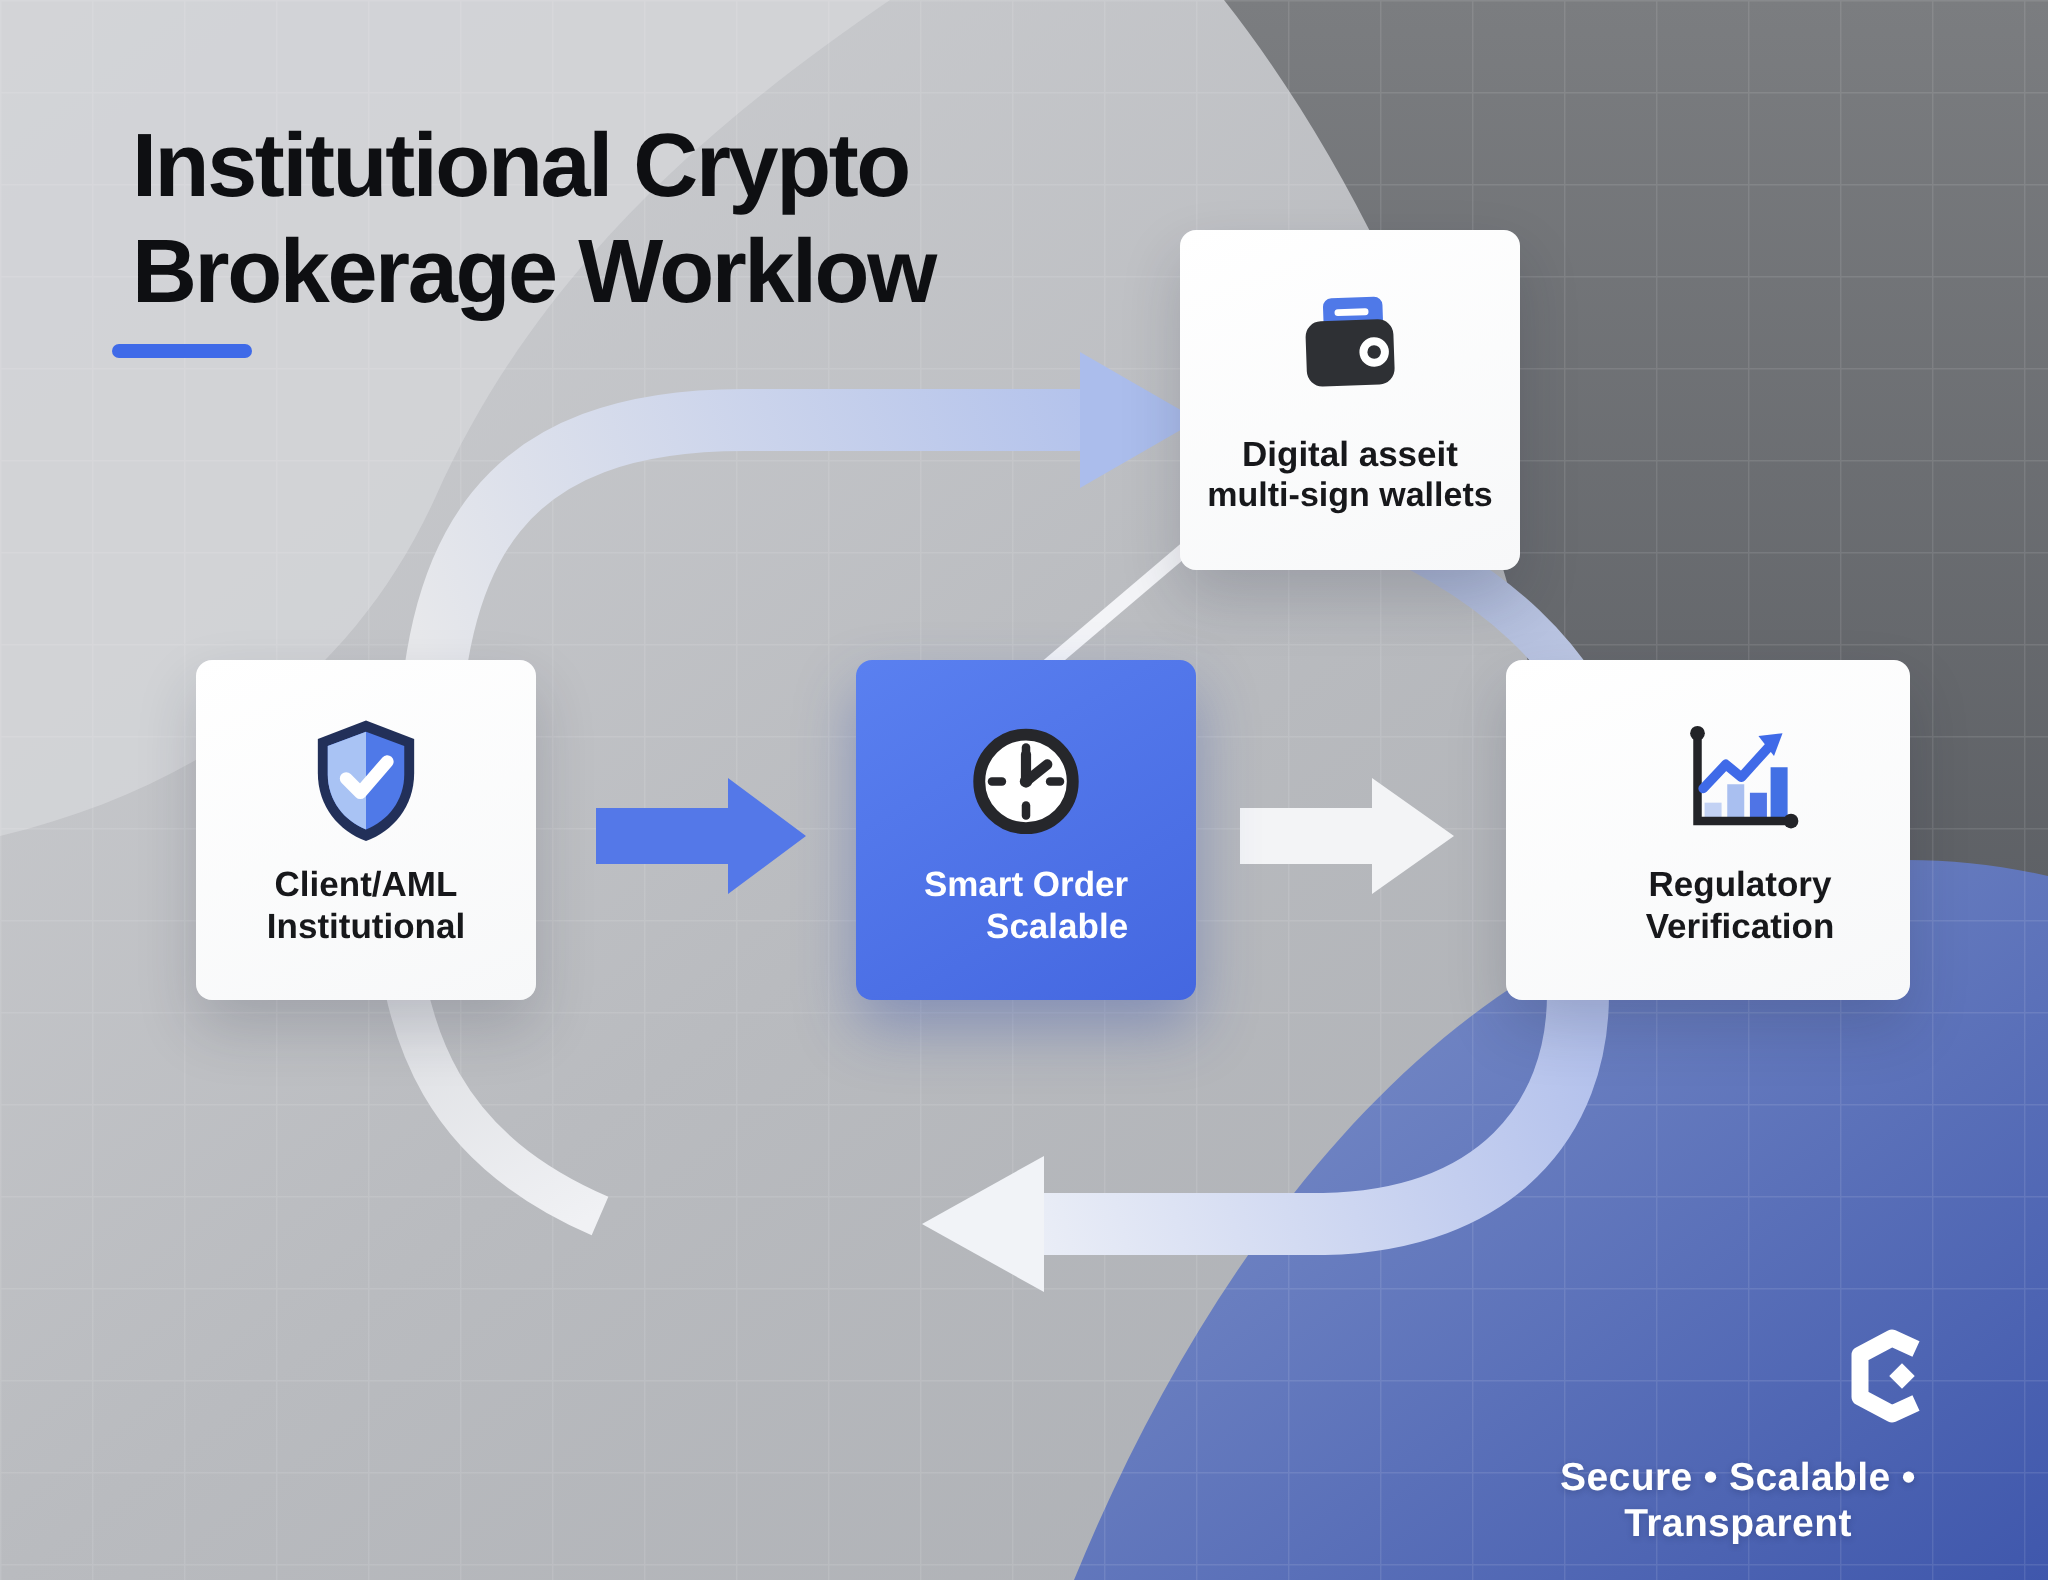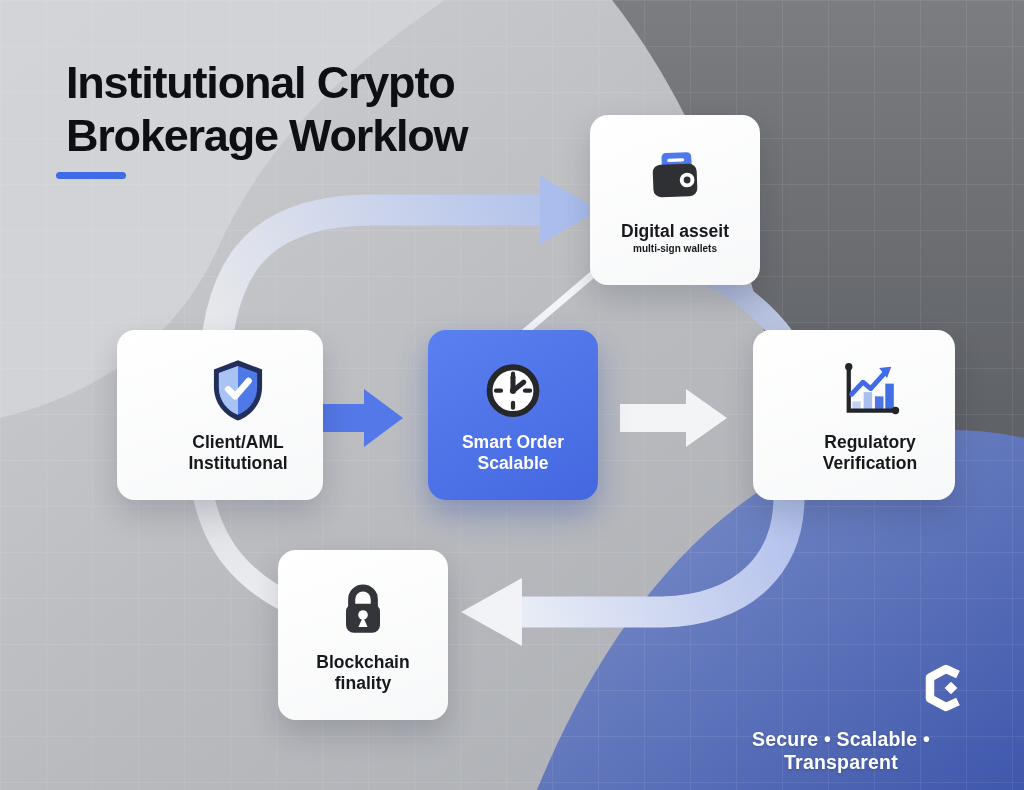--- a/index.html
+++ b/index.html
@@ -14,38 +14,39 @@
     position:absolute;left:50px;top:40px;z-index:5;
     font-size:45px;font-weight:bold;letter-spacing:-1.2px;
     line-height:1.18;color:#0e0f12;margin:16px;
   }
   .title-underline{
     position:absolute;left:56px;top:172px;width:70px;height:7px;
     border-radius:3.5px;z-index:5;
   }
   
   .card{
-    position:absolute;width:170px;height:170px;border-radius:18px;
+    position:absolute;width:170px;height:170px;border-radius:8px;
     background:linear-gradient(160deg,#ffffff 0%,#f7f8f9 100%);
     box-shadow:0 14px 30px rgba(30,35,55,.18);
     display:flex;flex-direction:column;align-items:center;justify-content:center;
     z-index:10;text-align:center;
   }
   .card .icon{display:block;height:68px;margin-bottom:8px;}
   .card .lbl{font-size:17.5px;font-weight:bold;line-height:1.22;color:#17181b;}
   .card.blue{
     background:linear-gradient(150deg,#5a80f0 0%,#4467e0 100%);
     box-shadow:0 14px 30px rgba(40,70,170,.35);
+    text-align:right;
   }
   .card.blue .lbl{color:#ffffff;}
-  .lbl .l2.small{font-size:10px;}
+  .lbl .l2.small{font-size:17px;}
   
   .logo{position:absolute;left:916px;top:660px;z-index:6;}
   .tagline{
-    position:absolute;left:698px;top:728px;width:286px;z-index:6;
+    position:absolute;left:726px;top:728px;width:286px;z-index:6;
     text-align:center;font-size:19.5px;font-weight:bold;color:#ffffff;
     letter-spacing:.2px;text-shadow:0 1px 3px rgba(20,30,70,.25);
   }
 </style>
 </head>
 <body>
 
 <div class="canvas">
 
   <svg class="bg" width="1024" height="790" viewBox="0 0 1024 790">
@@ -133,21 +134,21 @@
           <circle cx="32.5" cy="25" r="2.4" fill="#2e3034"></circle>
         </g>
       </svg>
     </span>
     <div class="lbl">
       <div class="l1">Digital asseit</div>
       <div class="l2 small">multi-sign wallets</div>
     </div>
   </div>
 
-  <div class="card" style="left:117px;top:330px;padding-left:36px;">
+  <div class="card" style="left:98px;top:330px;">
     <span class="icon">
       <svg width="68" height="68" viewBox="0 0 48 48">
         <path d="M24 3 L41 9.5 V 21.5 C 41 33.5 33.5 42 24 45.5 C 14.5 42 7 33.5 7 21.5 V 9.5 Z" fill="#223059"></path>
         <path d="M24 7 L37.5 12 V 22 C 37.5 31.5 31.5 38.5 24 41.5 C 16.5 38.5 10.5 31.5 10.5 22 V 12 Z" fill="#4f79e8"></path>
         <path d="M24 7 L10.5 12 V 22 C 10.5 31.5 16.5 38.5 24 41.5 Z" fill="#a9c3f4"></path>
         <path d="M17 23.5 L22 28.5 L31.5 17.5" fill="none" stroke="#ffffff" stroke-width="4.5" stroke-linecap="round" stroke-linejoin="round"></path>
       </svg>
     </span>
     <div class="lbl">
       <div class="l1">Client/AML</div>
@@ -187,34 +188,20 @@
         <polyline points="11,27 19,18.5 24.5,23 34,12.5" fill="none" stroke="#3f6ae8" stroke-width="3.4" stroke-linecap="round" stroke-linejoin="round"></polyline>
         <polygon points="30.5,8.5 39,7.5 36,15.5" fill="#3f6ae8"></polygon>
       </svg>
     </span>
     <div class="lbl">
       <div class="l1">Regulatory</div>
       <div class="l2">Verification</div>
     </div>
   </div>
 
-  <div class="card" style="left:278px;top:550px;">
-    <span class="icon">
-      <svg width="68" height="68" viewBox="0 0 48 48">
-        <path d="M16 22 V 16.5 a8 8 0 0 1 16 0 V 22" fill="none" stroke="#33353a" stroke-width="5"></path>
-        <rect x="12" y="19.5" width="24" height="20.5" rx="5.5" fill="#33353a"></rect>
-        <circle cx="24" cy="27.5" r="3.4" fill="#ffffff"></circle>
-        <path d="M24 28.5 L20.8 36 H 27.2 Z" fill="#ffffff"></path>
-      </svg>
-    </span>
-    <div class="lbl">
-      <div class="l1">Blockchain</div>
-      <div class="l2">finality</div>
-    </div>
-  </div>
 
   <span class="logo">
     <svg width="56" height="56" viewBox="0 0 56 56">
       <path d="M42 14.5 L30 9 L14 17.5 V 38.5 L30 47 L42 41.5" fill="none" stroke="#ffffff" stroke-width="8.5" stroke-linejoin="round"></path>
       <rect x="30.5" y="23.5" width="9" height="9" transform="rotate(45 35 28)" fill="#ffffff"></rect>
     </svg>
   </span>
   <div class="tagline">Secure • Scalable • Transparent</div>
 
 </div>

